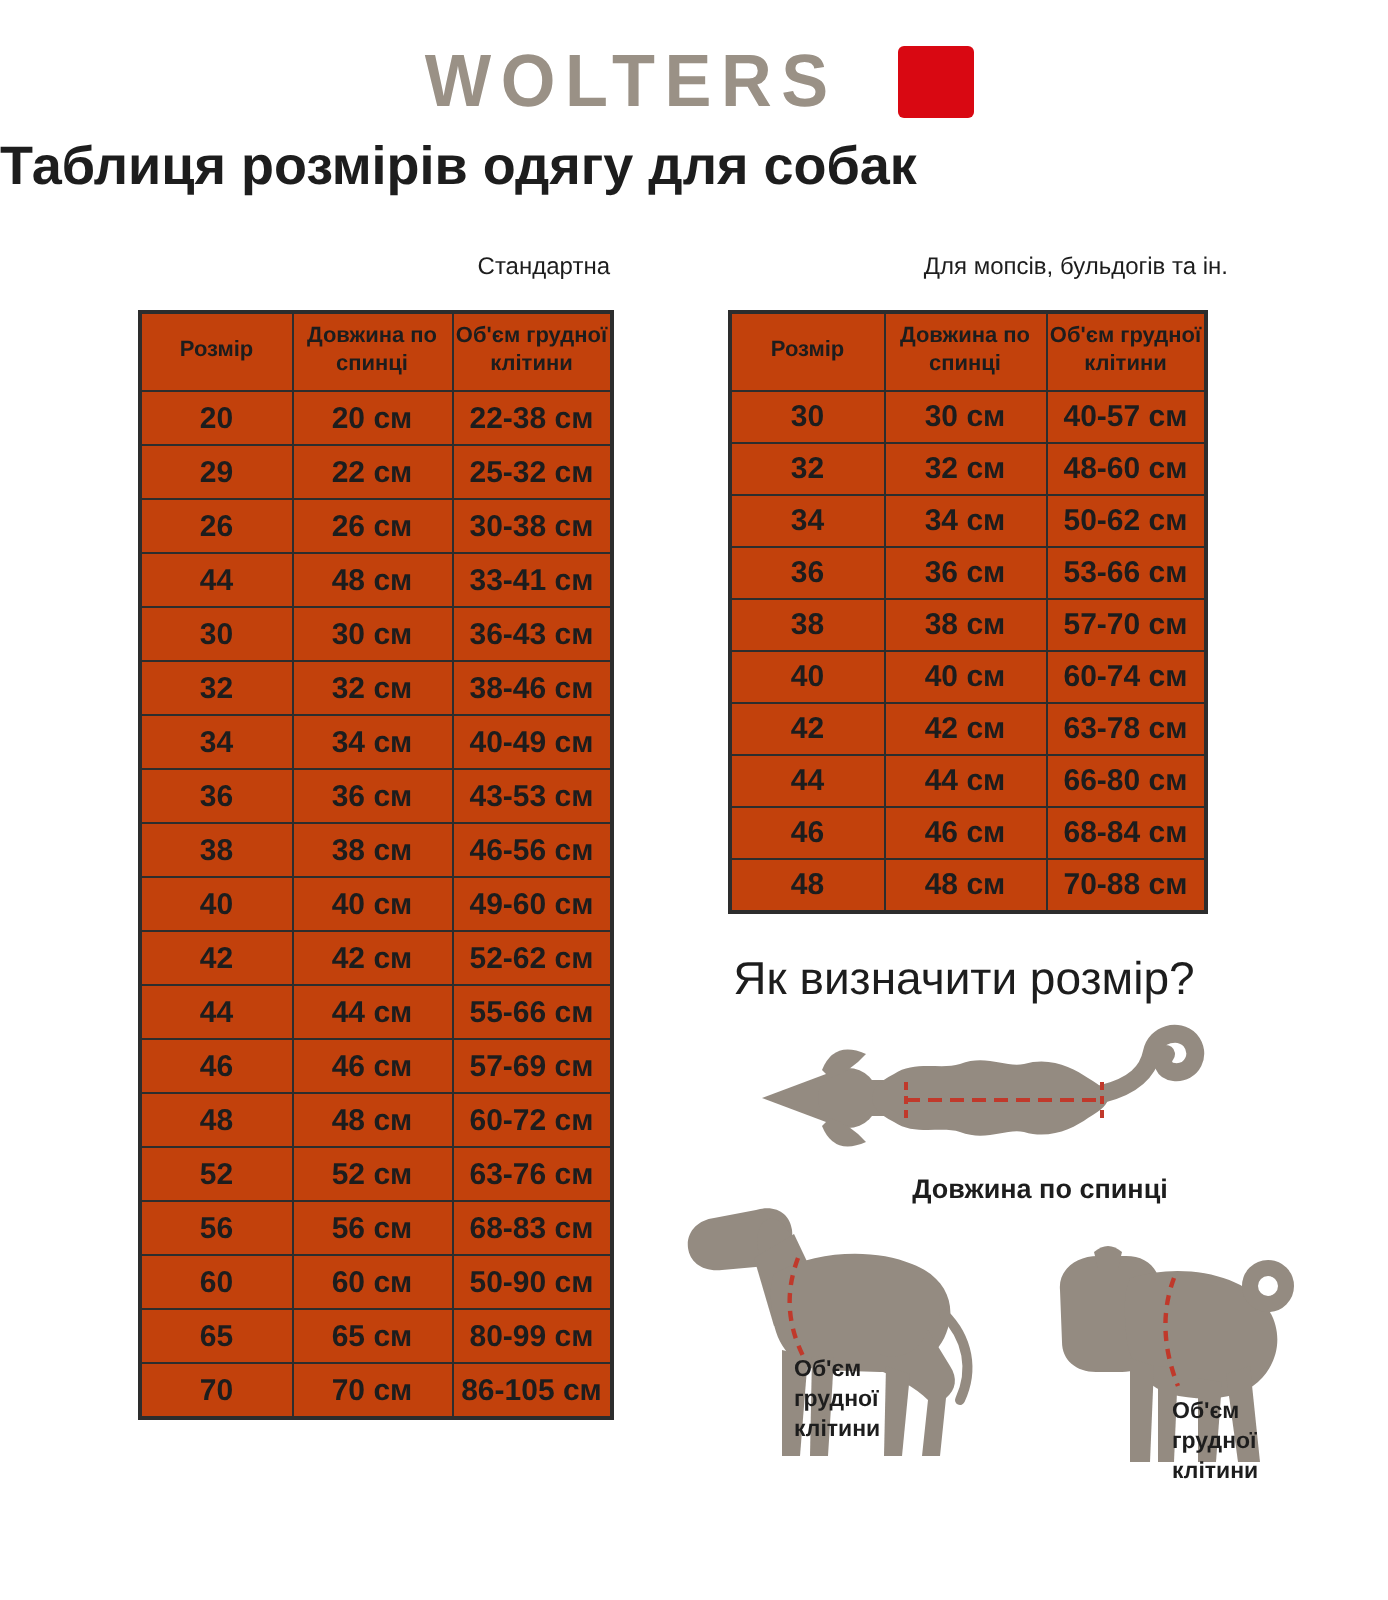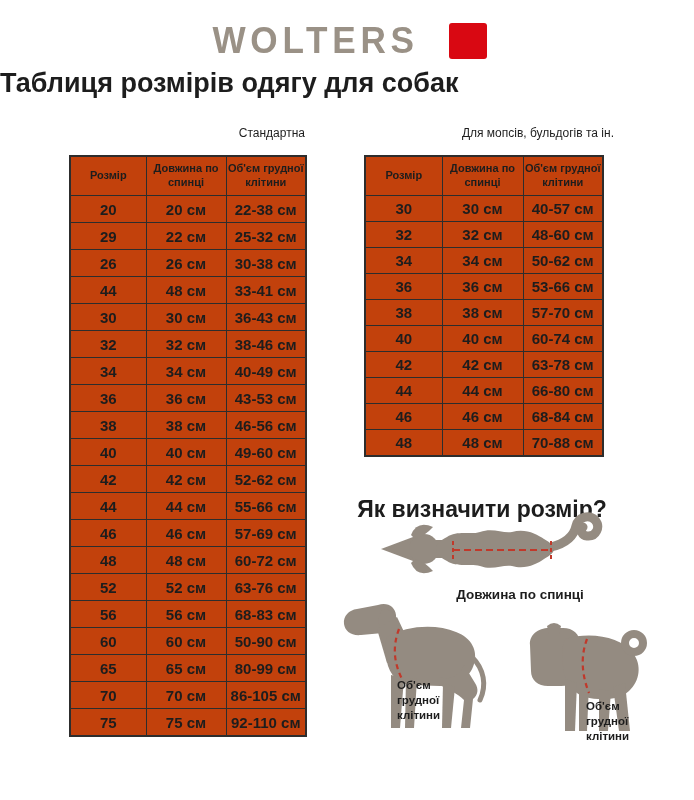--- a/index.html
+++ b/index.html
@@ -27,21 +27,21 @@
   
   table{border-collapse:collapse;position:absolute;table-layout:fixed;background:#c2410c;border:2px solid var(--line);}
   #std-table{left:69px;top:155px;width:236px;}
   #pug-table{left:364px;top:155px;width:238px;}
   th,td{border:1.5px solid var(--line);text-align:center;vertical-align:middle;padding:0;}
   th{font-size:11px;line-height:1.25;height:38px;font-weight:700;white-space:pre-line;}
   td{font-size:15px;font-weight:700;}
   #std-table td{height:26px;}
   #pug-table td{height:25px;}
   
-  .howto-title{position:absolute;left:347px;top:476px;width:270px;text-align:center;font-size:23px;font-weight:700;margin-top:20px;}
+  .howto-title{position:absolute;left:347px;top:476px;width:270px;text-align:center;font-size:23px;font-weight:400;}
   .sil{position:absolute;color:var(--dog);}
   #dog-top{left:377px;top:512px;width:234px;height:74px;}
   #dog-side{left:339px;top:597px;width:150px;height:138px;}
   #dog-bull{left:523px;top:621px;width:130px;height:118px;}
   .measure-label{position:absolute;font-weight:700;color:var(--ink);}
   #back-label{left:397px;top:587px;width:246px;text-align:center;font-size:13.5px;}
   .chest-label{width:52px;font-size:11.5px;line-height:1.3;}
   #chest-label-1{left:397px;top:678px;}
   #chest-label-2{left:586px;top:699px;}
 </style>
@@ -161,25 +161,20 @@
         <tr>
           <td>65</td>
           <td>65 см</td>
           <td>80-99 см</td>
         </tr>
         <tr>
           <td>70</td>
           <td>70 см</td>
           <td>86-105 см</td>
         </tr>
-        <tr>
-          <td>75</td>
-          <td>75 см</td>
-          <td>92-110 см</td>
-        </tr>
       </tbody>
   </table>
 
   <div class="tbl-title" id="pug-title">Для мопсів, бульдогів та ін.</div>
   <table id="pug-table">
     <colgroup>
         <col style="width:77px">
         <col style="width:81px">
         <col style="width:80px">
       </colgroup>

